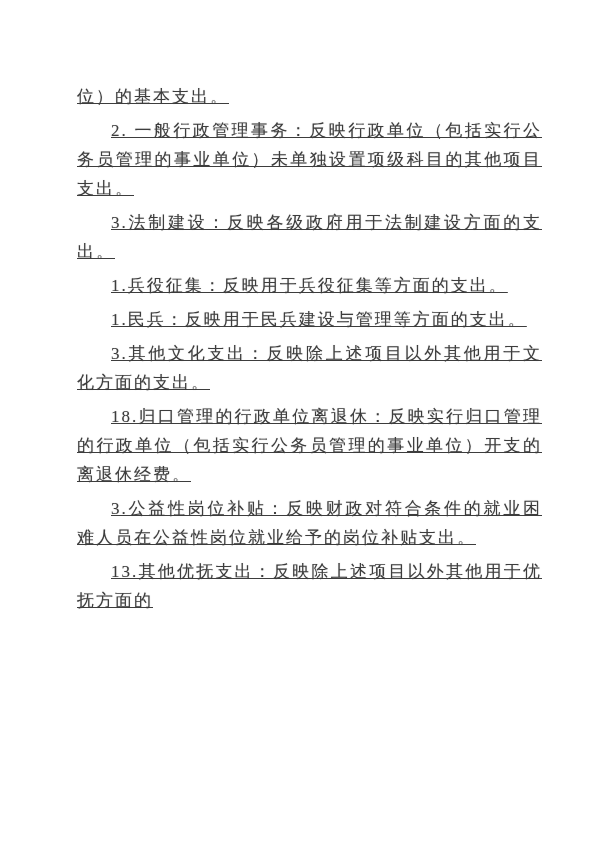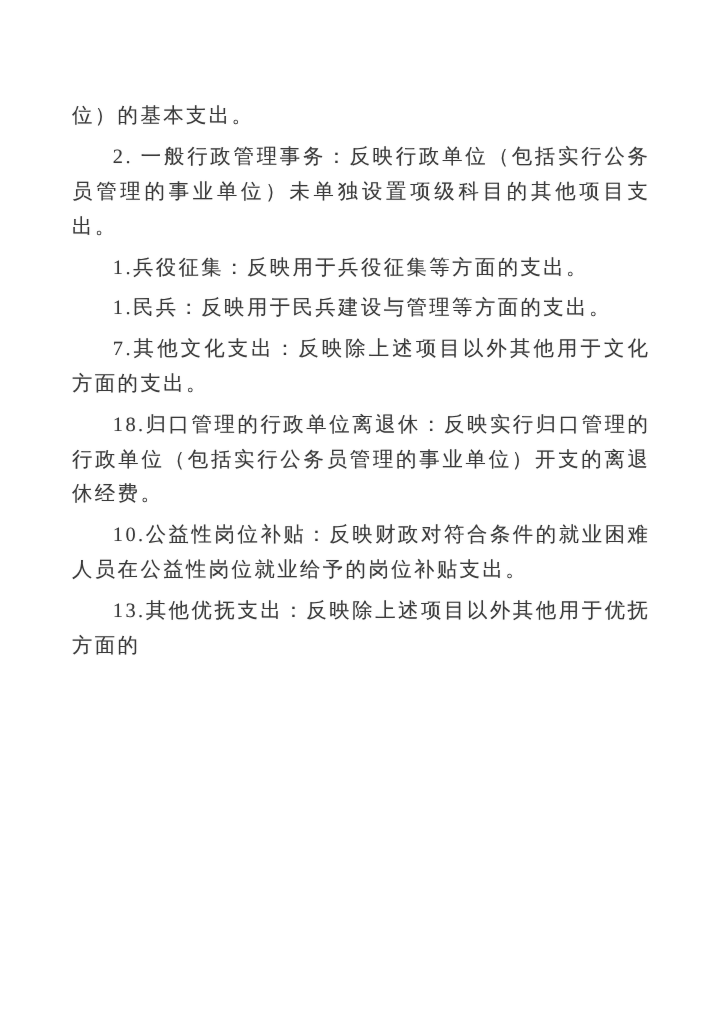--- a/index.html
+++ b/index.html
@@ -22,34 +22,36 @@
     top: 82px;
     width: 482px;
     font-size: 17px;
     line-height: 29px;
     letter-spacing: 2px;
     text-align: justify;
     
     text-shadow: 0 0 1px rgba(70, 70, 70, 0.35);
   }
   .para {
-    margin: 0 0 5px 0;
+    margin: 0 0 5px 17px;
     padding: 0;
+    text-decoration: underline;
   }
   .para.indent {
     text-indent: 2em;
   }
 </style>
 </head>
 <body>
 
 <div class="page" style="background: rgb(255, 255, 255); color: rgb(61, 61, 61);">
   <div class="content" id="doc-content">
       <p class="para">位）的基本支出。</p>
       <p class="para indent">2. 一般行政管理事务：反映行政单位（包括实行公务员管理的事业单位）未单独设置项级科目的其他项目支出。</p>
+      <p class="para indent">3.法制建设：反映各级政府用于法制建设方面的支出。</p>
       <p class="para indent">1.兵役征集：反映用于兵役征集等方面的支出。</p>
       <p class="para indent">1.民兵：反映用于民兵建设与管理等方面的支出。</p>
-      <p class="para indent">7.其他文化支出：反映除上述项目以外其他用于文化方面的支出。</p>
+      <p class="para indent">3.其他文化支出：反映除上述项目以外其他用于文化方面的支出。</p>
       <p class="para indent">18.归口管理的行政单位离退休：反映实行归口管理的行政单位（包括实行公务员管理的事业单位）开支的离退休经费。</p>
-      <p class="para indent">10.公益性岗位补贴：反映财政对符合条件的就业困难人员在公益性岗位就业给予的岗位补贴支出。</p>
+      <p class="para indent">3.公益性岗位补贴：反映财政对符合条件的就业困难人员在公益性岗位就业给予的岗位补贴支出。</p>
       <p class="para indent">13.其他优抚支出：反映除上述项目以外其他用于优抚方面的</p>
     </div>
 </div>
 
 </body></html>

